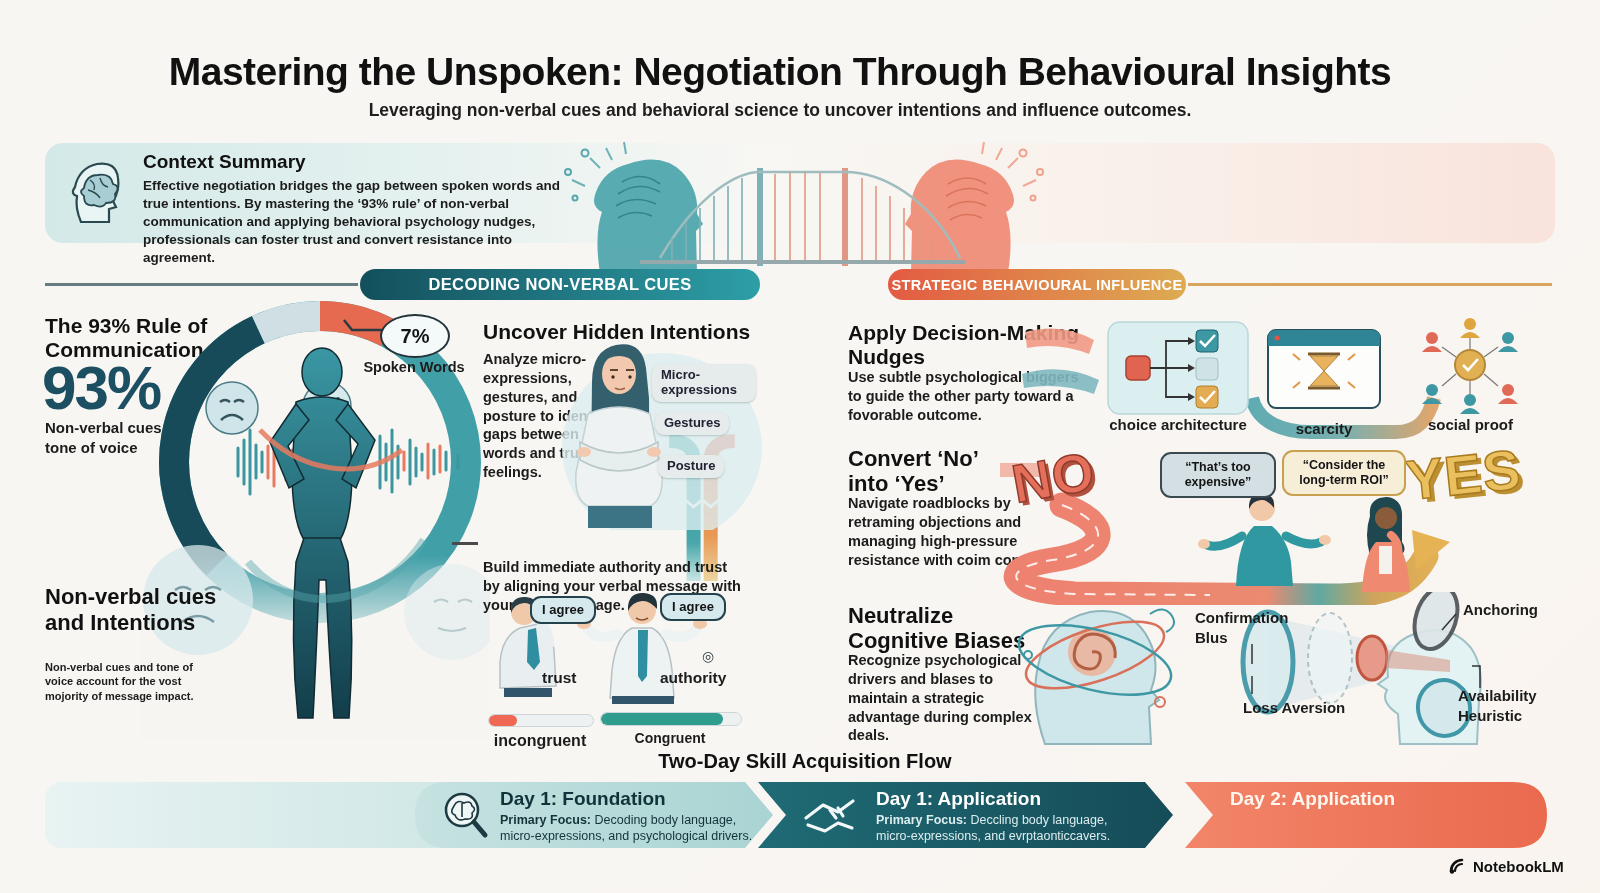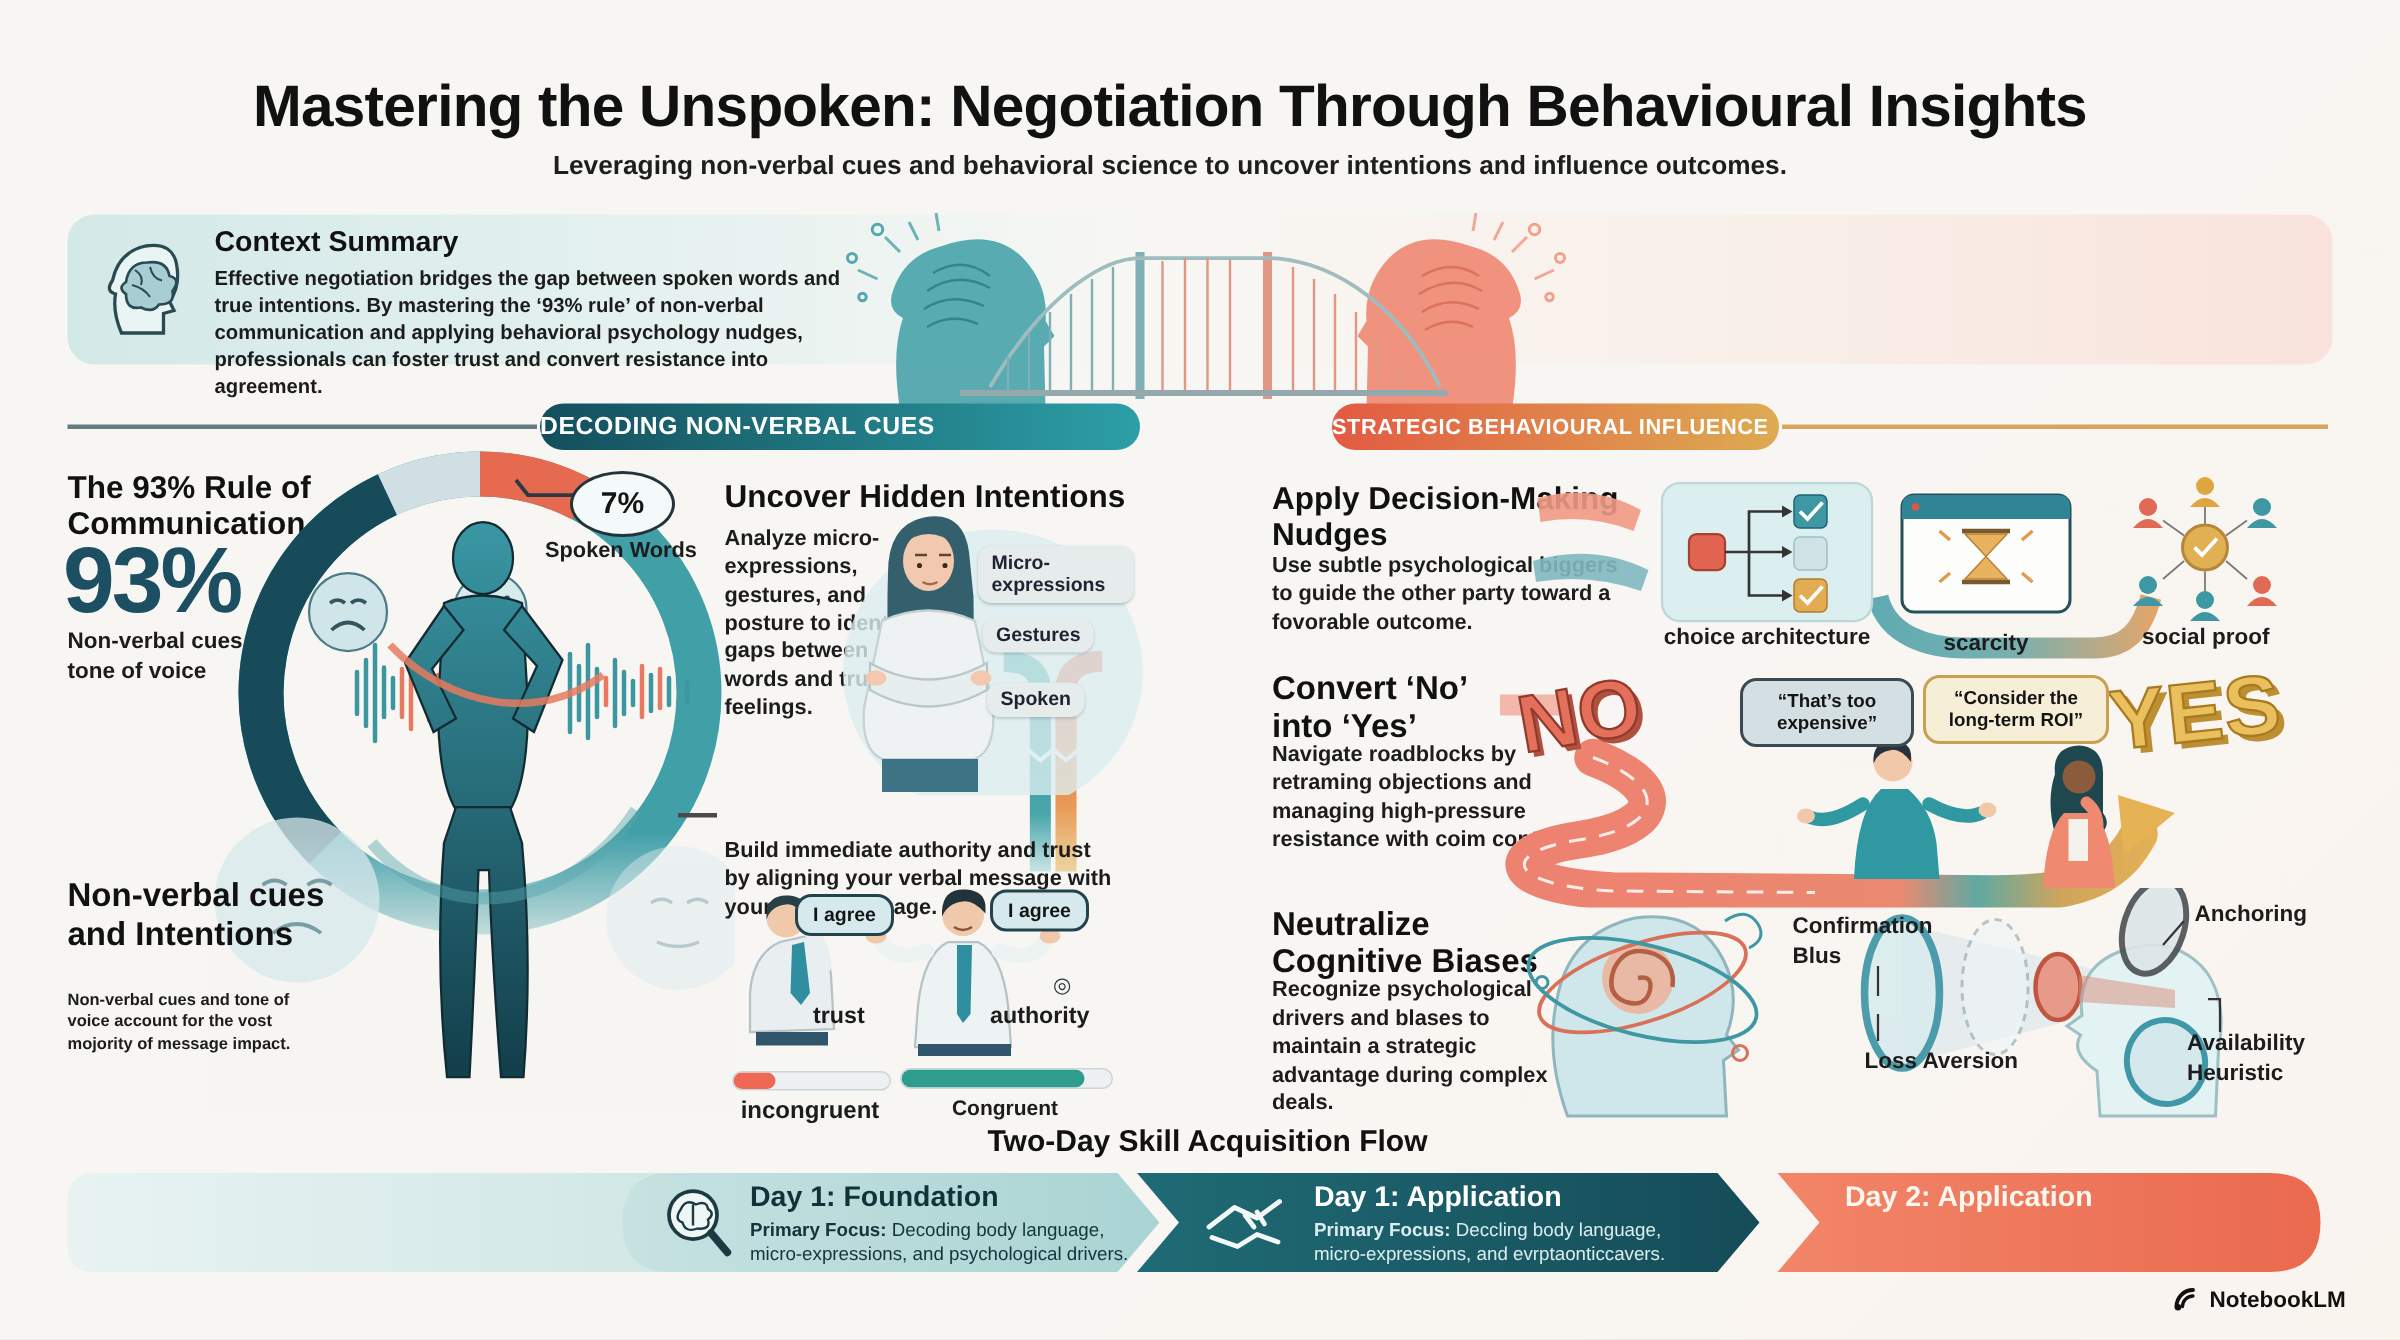--- a/index.html
+++ b/index.html
@@ -1,21 +1,21 @@
 <!DOCTYPE html>
 <html><head>
 <meta charset="utf-8">
 <style>
   html,body{margin:0;padding:0;background:#e9e7e2;}
   #canvas{position:relative;width:1600px;height:893px;background:linear-gradient(135deg,#f7f6f2 0%,#f8f6f3 55%,#faf4ef 100%);overflow:hidden;font-family:"Liberation Sans",sans-serif;color:#141414;}
   .abs{position:absolute;}
   .hd{font-weight:800;color:#111;}
   .bd{font-weight:700;color:#1c1c1c;line-height:1.3;}
   .ctr{text-align:center;}
-  .pill{border-radius:16px;color:#fff;font-weight:800;display:flex;align-items:center;justify-content:flex-start;letter-spacing:.4px;}
+  .pill{border-radius:16px;color:#fff;font-weight:800;display:flex;align-items:center;justify-content:center;letter-spacing:.4px;}
   .tagpill{background:#e6ebec;border-radius:9px;font-weight:800;font-size:13px;color:#223;padding:4px 9px;line-height:1.15;box-shadow:0 1px 2px rgba(40,70,75,.25);}
   .bubble{border-radius:11px;font-weight:800;text-align:center;line-height:1.2;}
   .bar{background:#edf1f2;border:1px solid #ccd6d8;border-radius:7px;overflow:hidden;}
   .bar>div{height:100%;border-radius:6px;}
   .bigword{font-weight:900;letter-spacing:1px;}
   .flow-title{font-size:19px;font-weight:800;}
   .flow-body{font-size:12.5px;line-height:1.3;font-weight:400;}
   .flow-body b{font-weight:800;}
   svg{display:block;}
 </style>
@@ -181,21 +181,21 @@
       <circle cx="630" cy="377" r="1.7" fill="#3a2c1e"></circle>
     <path d="M615,388 q5,3 10,0" fill="none" stroke="#a06a4c" stroke-width="1.6"></path>
     <path d="M588,414 Q619,400 650,414 L662,472 Q664,500 650,506 L588,506 Q574,500 576,472 Z" fill="#eef2f2" stroke="#c5d1d3" stroke-width="1.5"></path>
     <path d="M580,442 Q619,464 658,442 L658,460 Q619,482 580,460 Z" fill="#e7eeee" stroke="#b9c7c9" stroke-width="1.5"></path>
     <ellipse cx="584" cy="452" rx="7" ry="5" fill="#f2c9ae"></ellipse>
       <ellipse cx="654" cy="452" rx="7" ry="5" fill="#f2c9ae"></ellipse>
     <rect x="588" y="506" width="64" height="22" fill="#3c7486"></rect>
   </svg>
   <div class="abs tagpill" style="left:652px;top:364px;width:86px;">Micro-expressions</div>
   <div class="abs tagpill" style="left:655px;top:412px;">Gestures</div>
-  <div class="abs tagpill" style="left:658px;top:455px;">Spoken</div>
+  <div class="abs tagpill" style="left:658px;top:455px;">Posture</div>
 
   <div class="abs" style="left:452px;top:542px;width:26px;height:3px;background:#4a4a4a;"></div>
   <div class="abs bd" style="left:483px;top:558px;width:262px;font-size:14.5px;">Build immediate authority and trust by aligning your verbal message with your body language.</div>
 
   <svg class="abs" style="left:480px;top:588px;" width="270" height="125" viewBox="480 588 270 125">
     <g>
       <circle cx="524" cy="612" r="13" fill="#f0c8aa"></circle>
       <path d="M511,609 Q512,596 526,597 Q537,598 537,607 L537,611 Q530,602 524,603 Q514,604 511,613 Z" fill="#2a3e48"></path>
       <path d="M500,662 Q502,636 520,628 L538,624 Q552,632 554,650 L556,686 L500,688 Z" fill="#e9eef0" stroke="#b6c2c6" stroke-width="1.5"></path>
       <path d="M528,630 L536,628 L540,662 L534,670 L527,662 Z" fill="#2f8ea0"></path>

